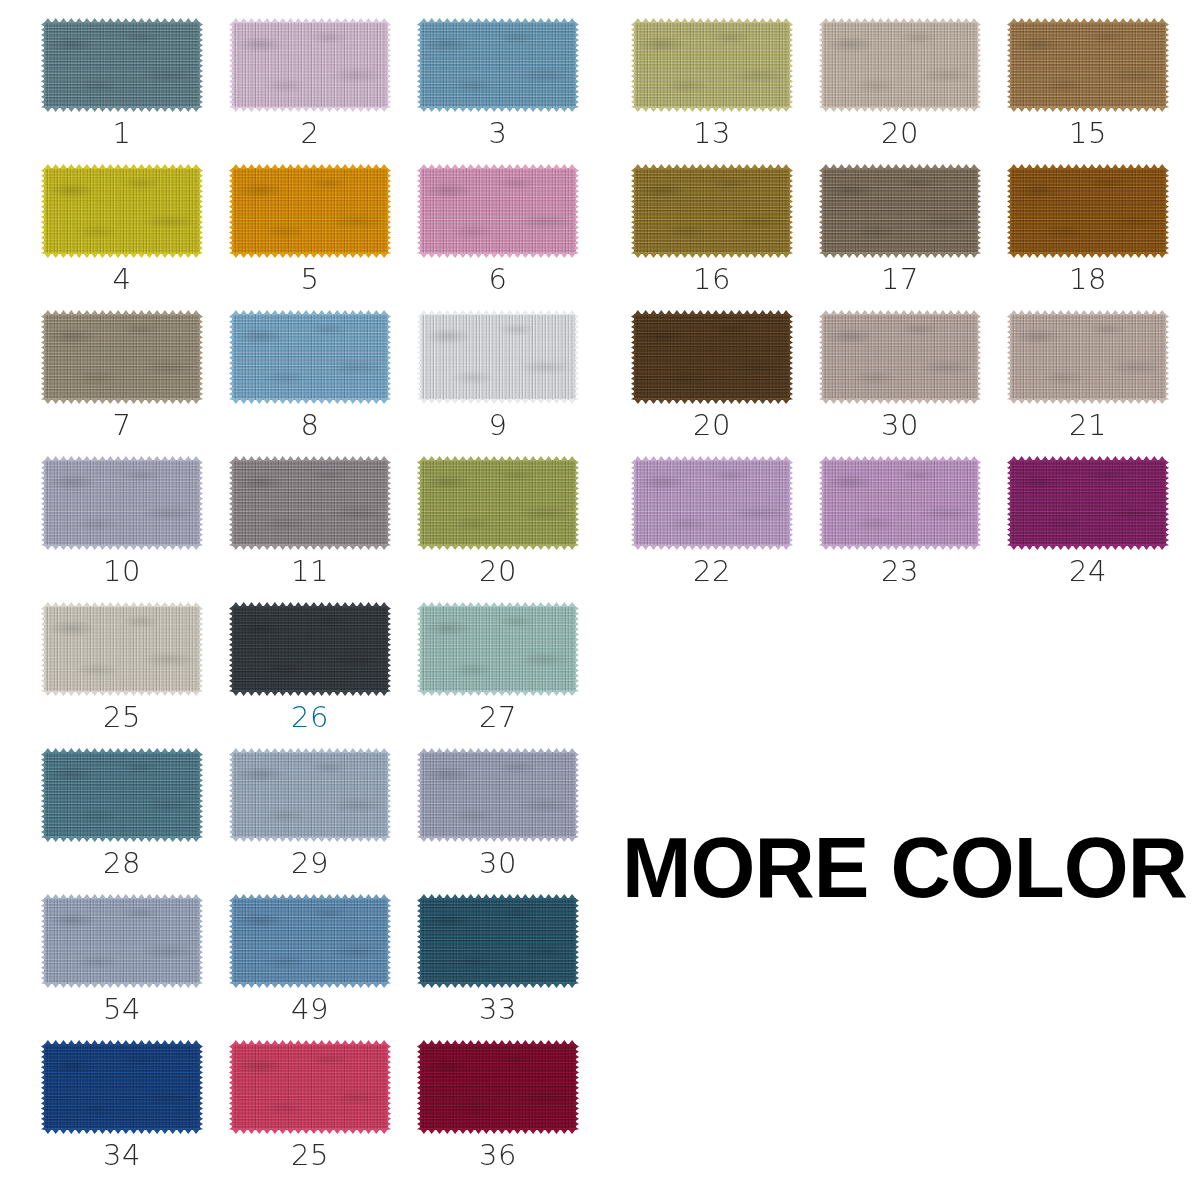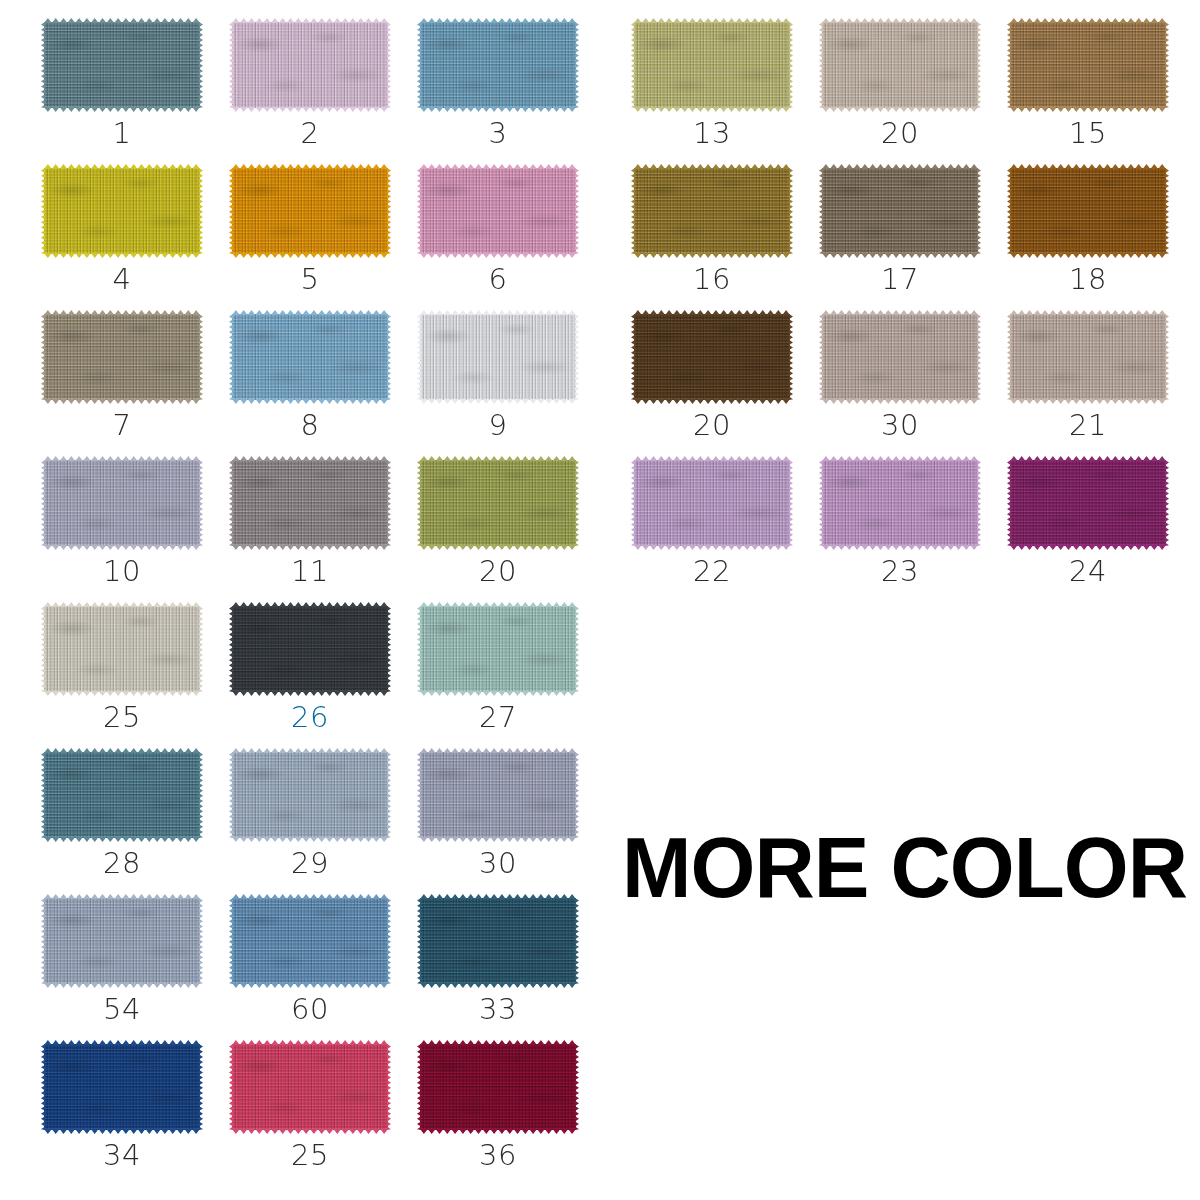--- a/index.html
+++ b/index.html
@@ -481,21 +481,21 @@
         <div class="cell-label" style="color: rgb(43, 43, 43);">54</div>
       </div>
       <div class="cell" style="left: 232px; top: 898px;">
         <div class="swatch-wrap" style="background-color: rgb(111, 155, 191);">
           <div class="swatch" style="background-color: rgb(111, 155, 191);"></div>
           <div class="pink-edge pink-top" style="background-color: rgb(111, 155, 191);"></div>
           <div class="pink-edge pink-bottom" style="background-color: rgb(111, 155, 191);"></div>
           <div class="pink-left" style="background-color: rgb(111, 155, 191);"></div>
           <div class="pink-right" style="background-color: rgb(111, 155, 191);"></div>
         </div>
-        <div class="cell-label" style="color: rgb(43, 43, 43);">60</div>
+        <div class="cell-label" style="color: rgb(43, 43, 43);">49</div>
       </div>
       <div class="cell" style="left: 420px; top: 898px;">
         <div class="swatch-wrap" style="background-color: rgb(48, 96, 118);">
           <div class="swatch" style="background-color: rgb(48, 96, 118);"></div>
           <div class="pink-edge pink-top" style="background-color: rgb(48, 96, 118);"></div>
           <div class="pink-edge pink-bottom" style="background-color: rgb(48, 96, 118);"></div>
           <div class="pink-left" style="background-color: rgb(48, 96, 118);"></div>
           <div class="pink-right" style="background-color: rgb(48, 96, 118);"></div>
         </div>
         <div class="cell-label" style="color: rgb(43, 43, 43);">33</div>

